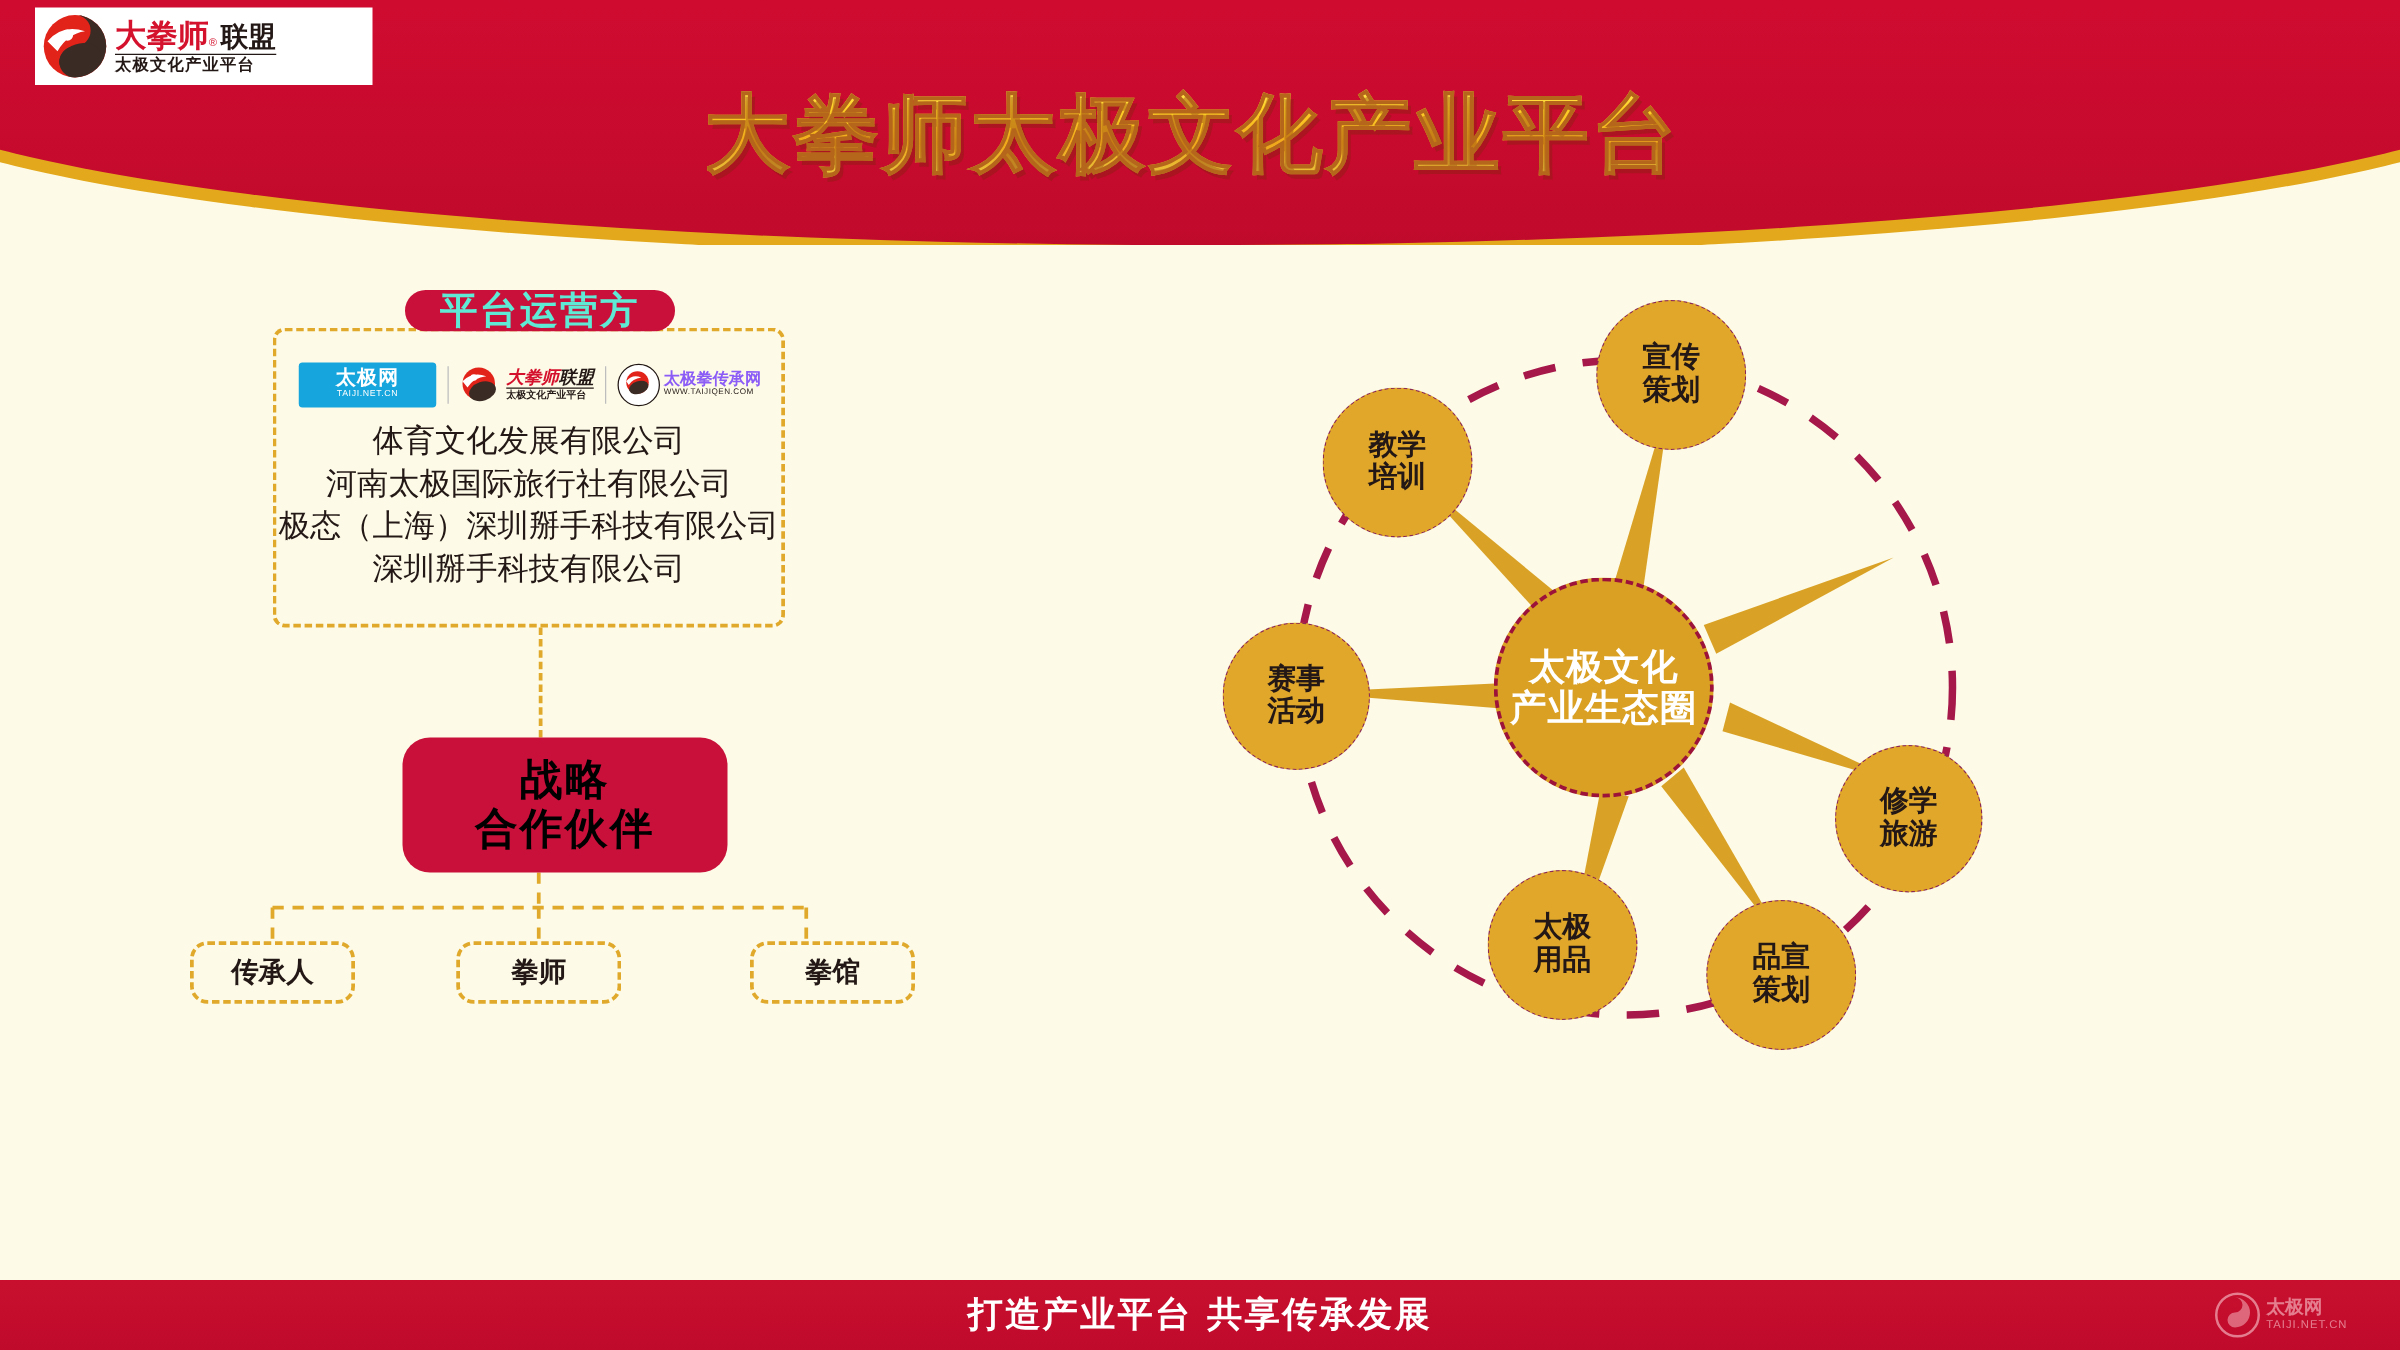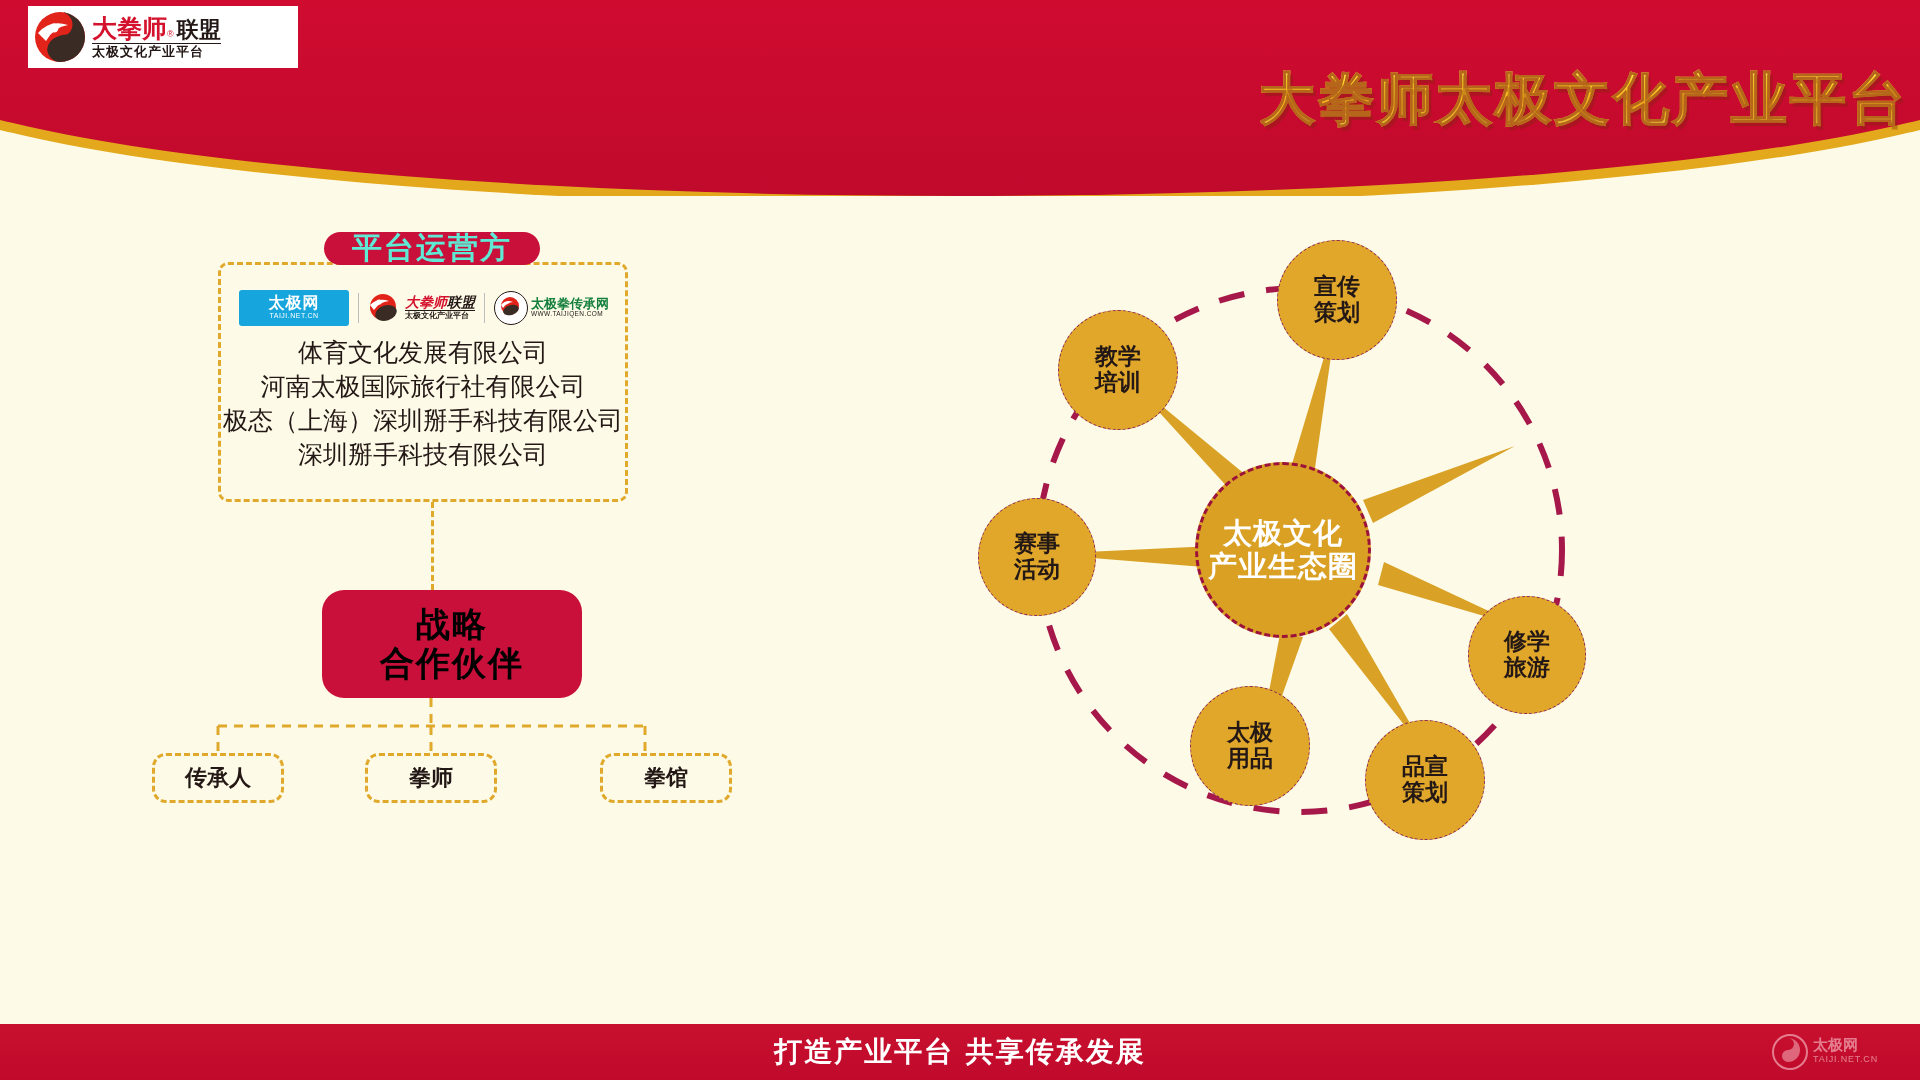--- a/index.html
+++ b/index.html
@@ -35,22 +35,22 @@
   .logo-top{display:flex;align-items:baseline;}
   .logo-brand{
     color:#d5122d;font-size:25px;font-weight:bold;letter-spacing:0px;
     font-family:"DejaVu Sans",sans-serif;line-height:1;
   }
   .logo-reg{font-size:9px;color:#d5122d;vertical-align:super;}
   .logo-lm{color:#231815;font-size:22px;font-weight:bold;line-height:1;margin-left:3px;}
   .logo-rule{border-top:1px solid #231815;margin:2px 0 1px 0;}
   .logo-sub{color:#231815;font-size:13px;font-weight:bold;letter-spacing:1px;line-height:1.05;}
   .main-title{
-    position:absolute;left:0;top:62px;width:1908px;text-align:right;z-index:6;
-    font-size:56px;font-weight:bold;letter-spacing:3px;
+    position:absolute;left:0;top:62px;width:1908px;text-align:center;z-index:6;
+    font-size:68px;font-weight:bold;letter-spacing:3px;
     font-family:"DejaVu Sans",sans-serif;
     background:linear-gradient(180deg,#fff27a 0%,#ffd227 26%,#f0a81b 58%,#e8b933 78%,#f7d450 100%);
     -webkit-background-clip:text;background-clip:text;color:transparent;
     -webkit-text-stroke:1px #b5661a;
     text-shadow:3px 4px 0 rgba(120,40,10,.35);
   }
   
   .op-dash{
     position:absolute;left:218px;top:262px;width:410px;height:240px;
     border:3px dashed #e0a92b;border-radius:10px;box-sizing:border-box;
@@ -76,21 +76,21 @@
   .dq-mark{width:34px;height:30px;position:relative;flex:0 0 auto;}
   .dq-txt{margin-left:3px;}
   .dq-txt .r1{font-size:14px;font-weight:bold;color:#d5122d;line-height:1;font-family:"DejaVu Sans",sans-serif;font-style:italic;}
   .dq-txt .r1 b{color:#231815;}
   .dq-txt .r2{font-size:8px;font-weight:bold;color:#231815;border-top:1px solid #231815;margin-top:1px;padding-top:1px;line-height:1.1;}
   .cq-circle{
     width:32px;height:32px;border-radius:50%;border:1.5px solid #231815;
     position:relative;flex:0 0 auto;overflow:hidden;background:#fff;
   }
   .cq-txt{margin-left:3px;}
-  .cq-txt .r1{font-size:13px;font-weight:bold;color:#15803d;line-height:1;font-family:"DejaVu Sans",sans-serif;}
+  .cq-txt .r1{font-size:13px;font-weight:bold;color:#8b5cf6;line-height:1;font-family:"DejaVu Sans",sans-serif;}
   .cq-txt .r2{font-size:6.5px;color:#231815;letter-spacing:.4px;line-height:1.3;}
   .op-list{
     position:absolute;left:218px;top:336px;width:410px;text-align:center;z-index:4;
   }
   .op-list div{
     font-size:25px;color:#231815;line-height:1.36;
     font-family:"DejaVu Sans",sans-serif;white-space:nowrap;
   }
   
   .conn-v1{
@@ -277,21 +277,21 @@
     <span>策划</span>
   </div>
   <div class="node" style="left:608px;top:386px;width:118px;height:118px;">
     <span>修学</span>
     <span>旅游</span>
   </div>
   <div class="node" style="left:505px;top:510px;width:120px;height:120px;">
     <span>品宣</span>
     <span>策划</span>
   </div>
-  <div class="node" style="left:330px;top:476px;width:120px;height:120px;">
+  <div class="node" style="left:330px;top:486px;width:120px;height:120px;">
     <span>太极</span>
     <span>用品</span>
   </div>
   <div class="node" style="left:118px;top:288px;width:118px;height:118px;">
     <span>赛事</span>
     <span>活动</span>
   </div>
   <div class="node" style="left:198px;top:100px;width:120px;height:120px;">
     <span>教学</span>
     <span>培训</span>

